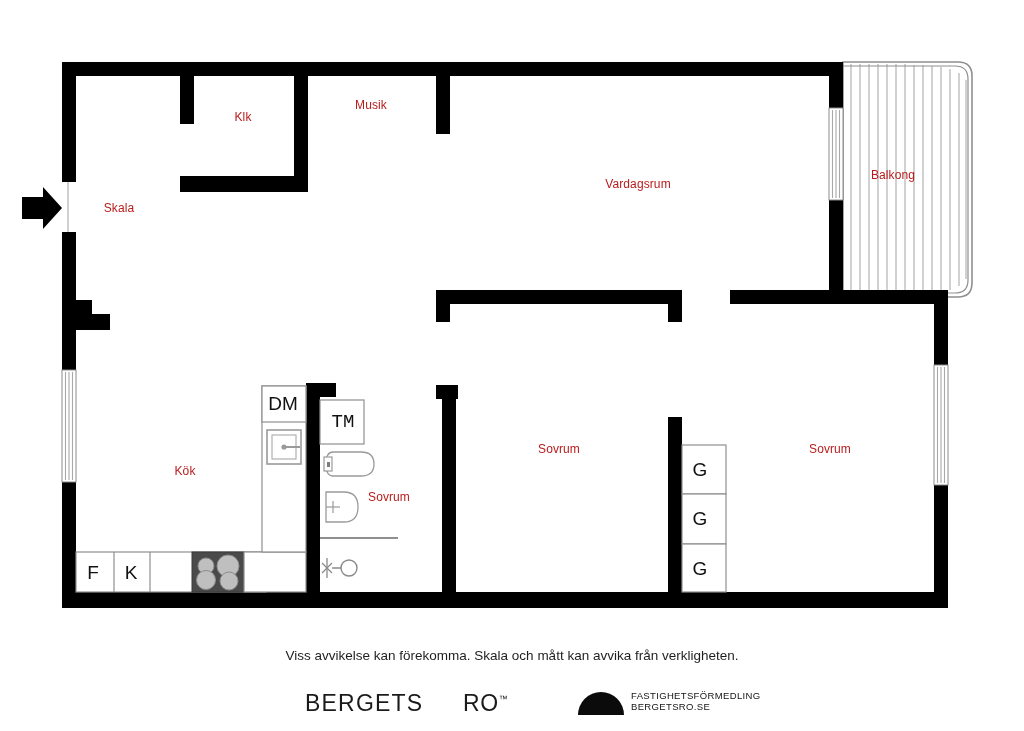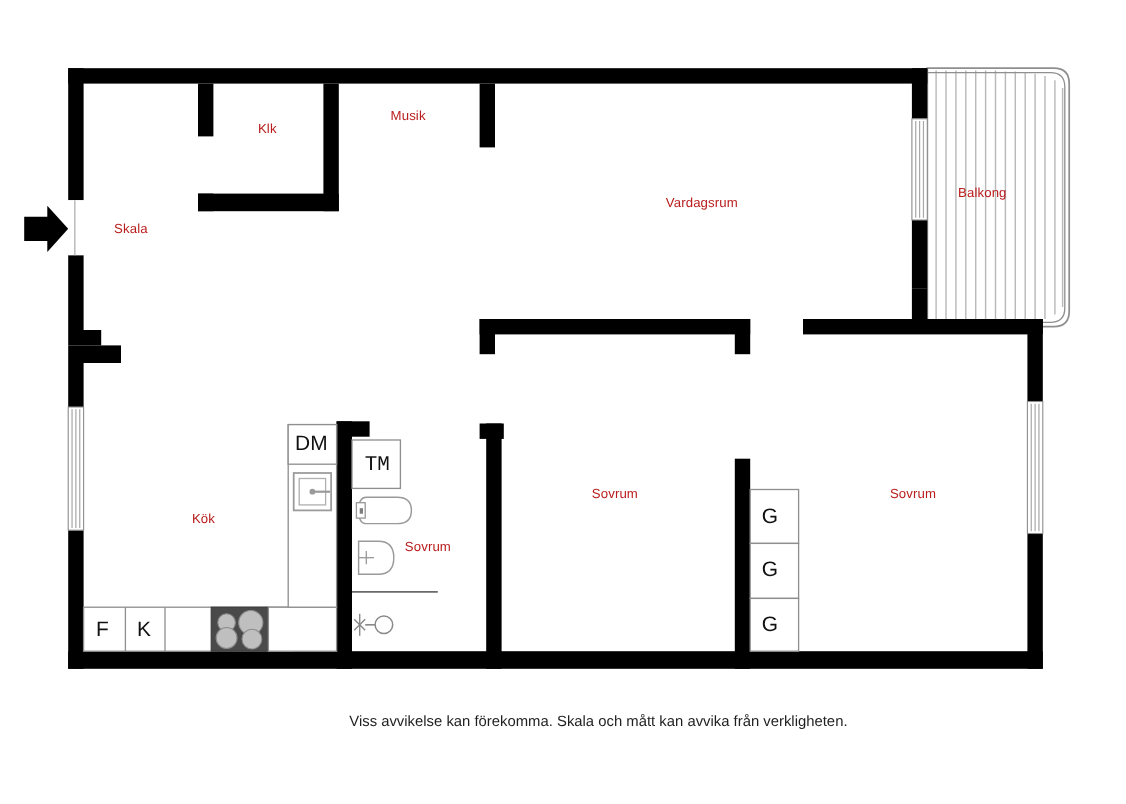--- a/index.html
+++ b/index.html
@@ -41,21 +41,20 @@
     color: #111111;
     white-space: nowrap;
     transform: translate(-50%, -50%);
   }
   #footer {
     position: absolute;
     left: 0;
     top: 620px;
     width: 980px;
     height: 111px;
-    padding-left: 32px;
   }
   #disclaimer {
     position: absolute;
     top: 28px;
     width: 1024px;
     text-align: center;
     font-size: 13.5px;
     color: #1f1f1f;
   }
   #brands {
@@ -295,15 +294,30 @@
     <div class="fx-label" style="left:283px; top:404px;">DM</div>
     <div class="fx-label" style="left:343px; top:422px;font-family:Liberation Mono, monospace;">TM</div>
     <div class="fx-label" style="left:700px; top:470px;">G</div>
     <div class="fx-label" style="left:700px; top:519px;">G</div>
     <div class="fx-label" style="left:700px; top:569px;">G</div>
   </div>
 
   <div id="footer">
     <div id="disclaimer">Viss avvikelse kan förekomma. Skala och mått kan avvika från verkligheten.</div>
 
+    <div id="brands">
+      <div id="brand-bergets">BERGETS</div>
+
+      <div id="brand-ro">
+        <span>RO</span><sup>™</sup>
+      </div>
+
+      <div id="brand-agency">
+        <div id="agency-dome"></div>
+        <div id="agency-text">
+          <div>FASTIGHETSFÖRMEDLING</div>
+          <div>BERGETSRO.SE</div>
+        </div>
+      </div>
+    </div>
   </div>
 
 </div>
 
 </body></html>

